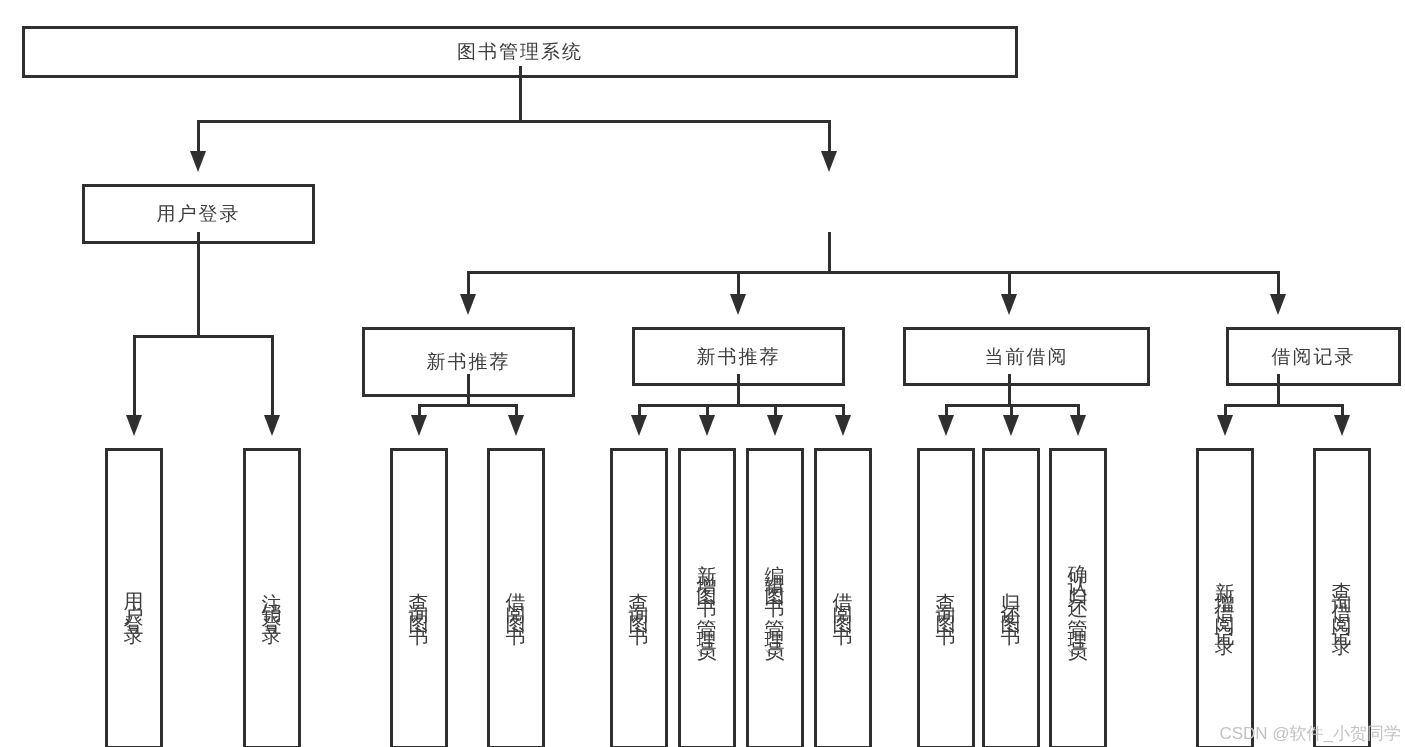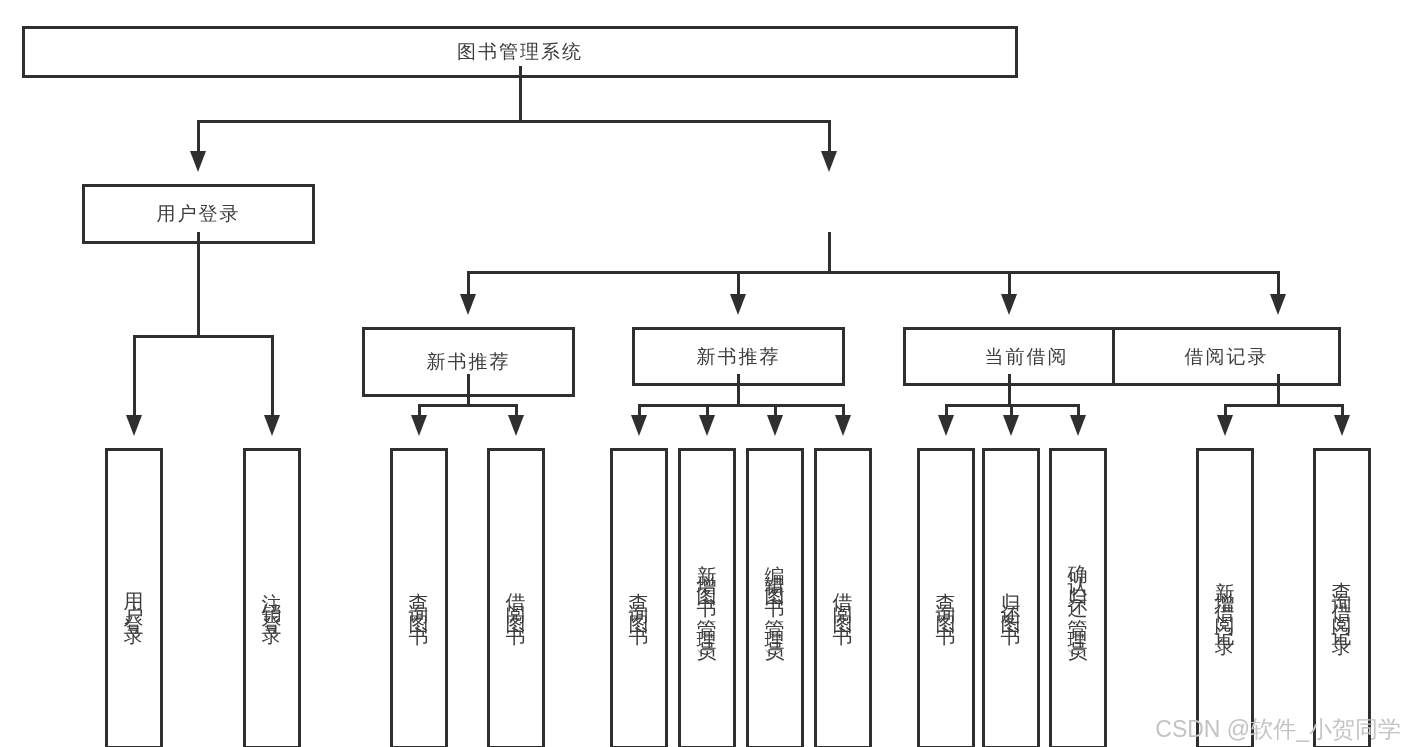--- a/index.html
+++ b/index.html
@@ -60,21 +60,21 @@
     width:0;height:0;
     border-left:8px solid transparent;
     border-right:8px solid transparent;
     border-top:21px solid var(--line);
   }
   
   .watermark{
     position:absolute;
     right:4px;
     bottom:2px;
-    font-size:23px;
+    font-size:17px;
     color:var(--watermark);
     z-index:9;
     white-space:nowrap;
   }
 </style>
 </head>
 <body>
 
 <div class="canvas">
 
@@ -88,21 +88,21 @@
 
   <div class="node h" style="left:362px;top:315px;width:213px;height:70px;align-items:center;">
     <span class="lbl">新书推荐</span>
   </div>
   <div class="node h" style="left:632px;top:315px;width:213px;height:59px;">
     <span class="lbl">新书推荐</span>
   </div>
   <div class="node h" style="left:903px;top:315px;width:247px;height:59px;">
     <span class="lbl">当前借阅</span>
   </div>
-  <div class="node h" style="left:1112px;top:315px;width:229px;height:59px;text-align:center;">
+  <div class="node h" style="left:1226px;top:315px;width:175px;height:59px;text-align:center;">
     <span class="lbl">借阅记录</span>
   </div>
 
   <div class="node v" style="left:105px;top:436px;width:58px;height:301px;">
     <span class="lbl">用户登录</span>
   </div>
   <div class="node v" style="left:243px;top:436px;width:58px;height:301px;">
     <span class="lbl">注销登录</span>
   </div>
 

